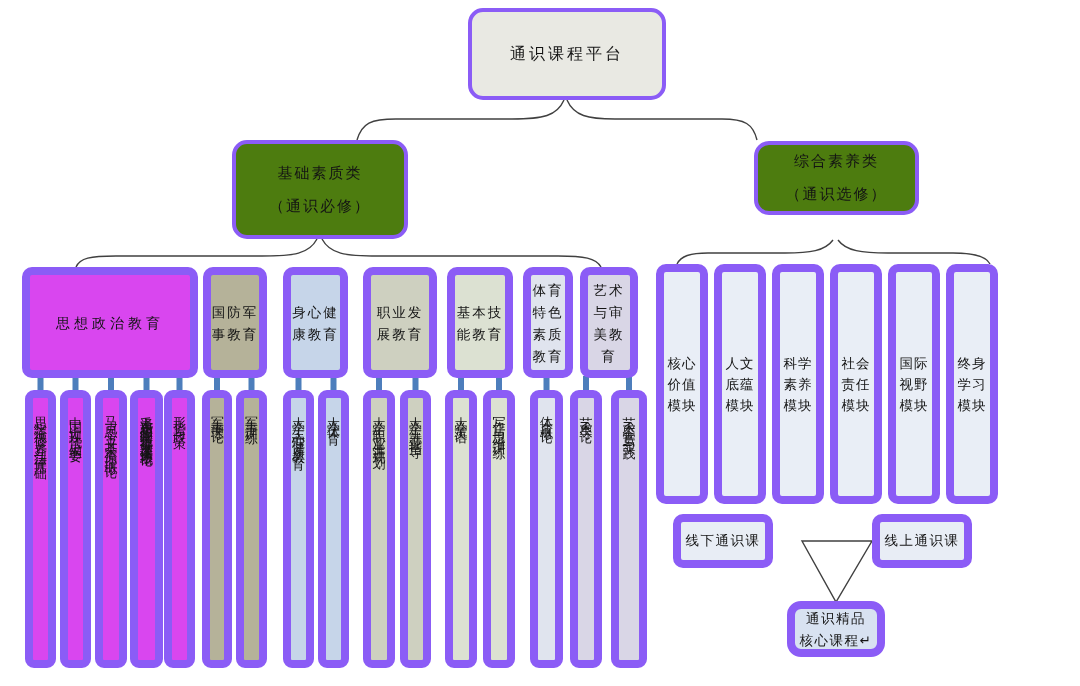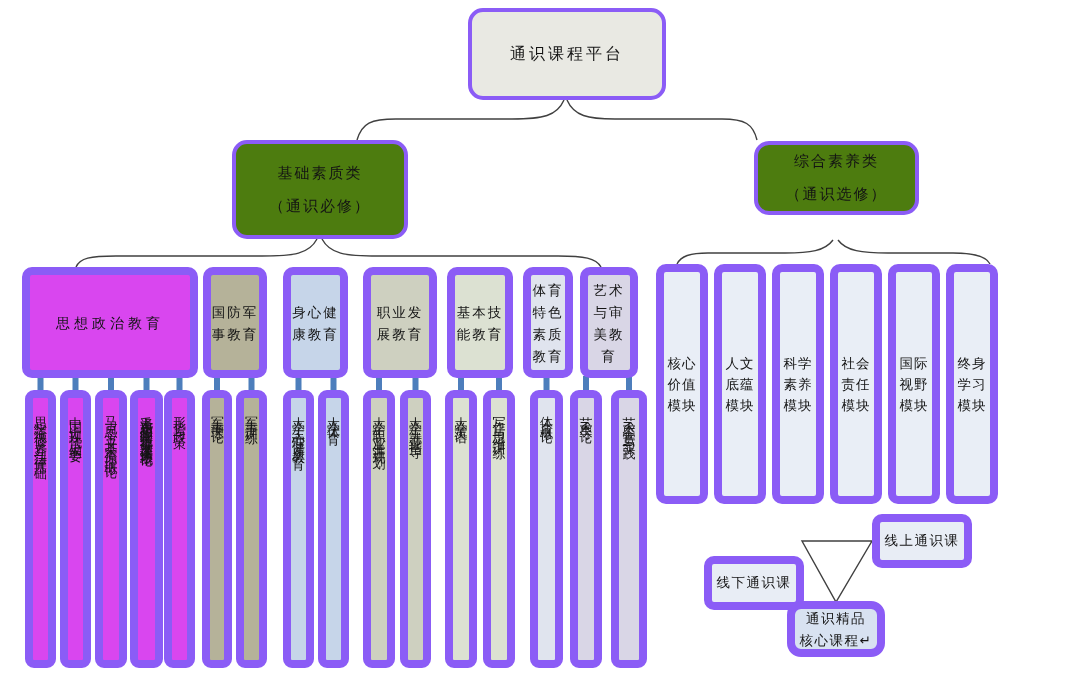--- a/index.html
+++ b/index.html
@@ -185,21 +185,21 @@
   <div class="node module" style="left:830px;">
     <span class="mod-label">社会责任模块</span>
   </div>
   <div class="node module" style="left:888px;">
     <span class="mod-label">国际视野模块</span>
   </div>
   <div class="node module" style="left:946px;">
     <span class="mod-label">终身学习模块</span>
   </div>
 
-  <div class="node mode-box" style="left:704px;margin-top:42px;">
+  <div class="node mode-box" style="left:673px;">
     <span>线下通识课</span>
   </div>
   <div class="node mode-box" style="left:872px;">
     <span>线上通识课</span>
   </div>
   <div class="node core-box">
     <div>通识精品</div>
     <div>核心课程↵</div>
   </div>
 

